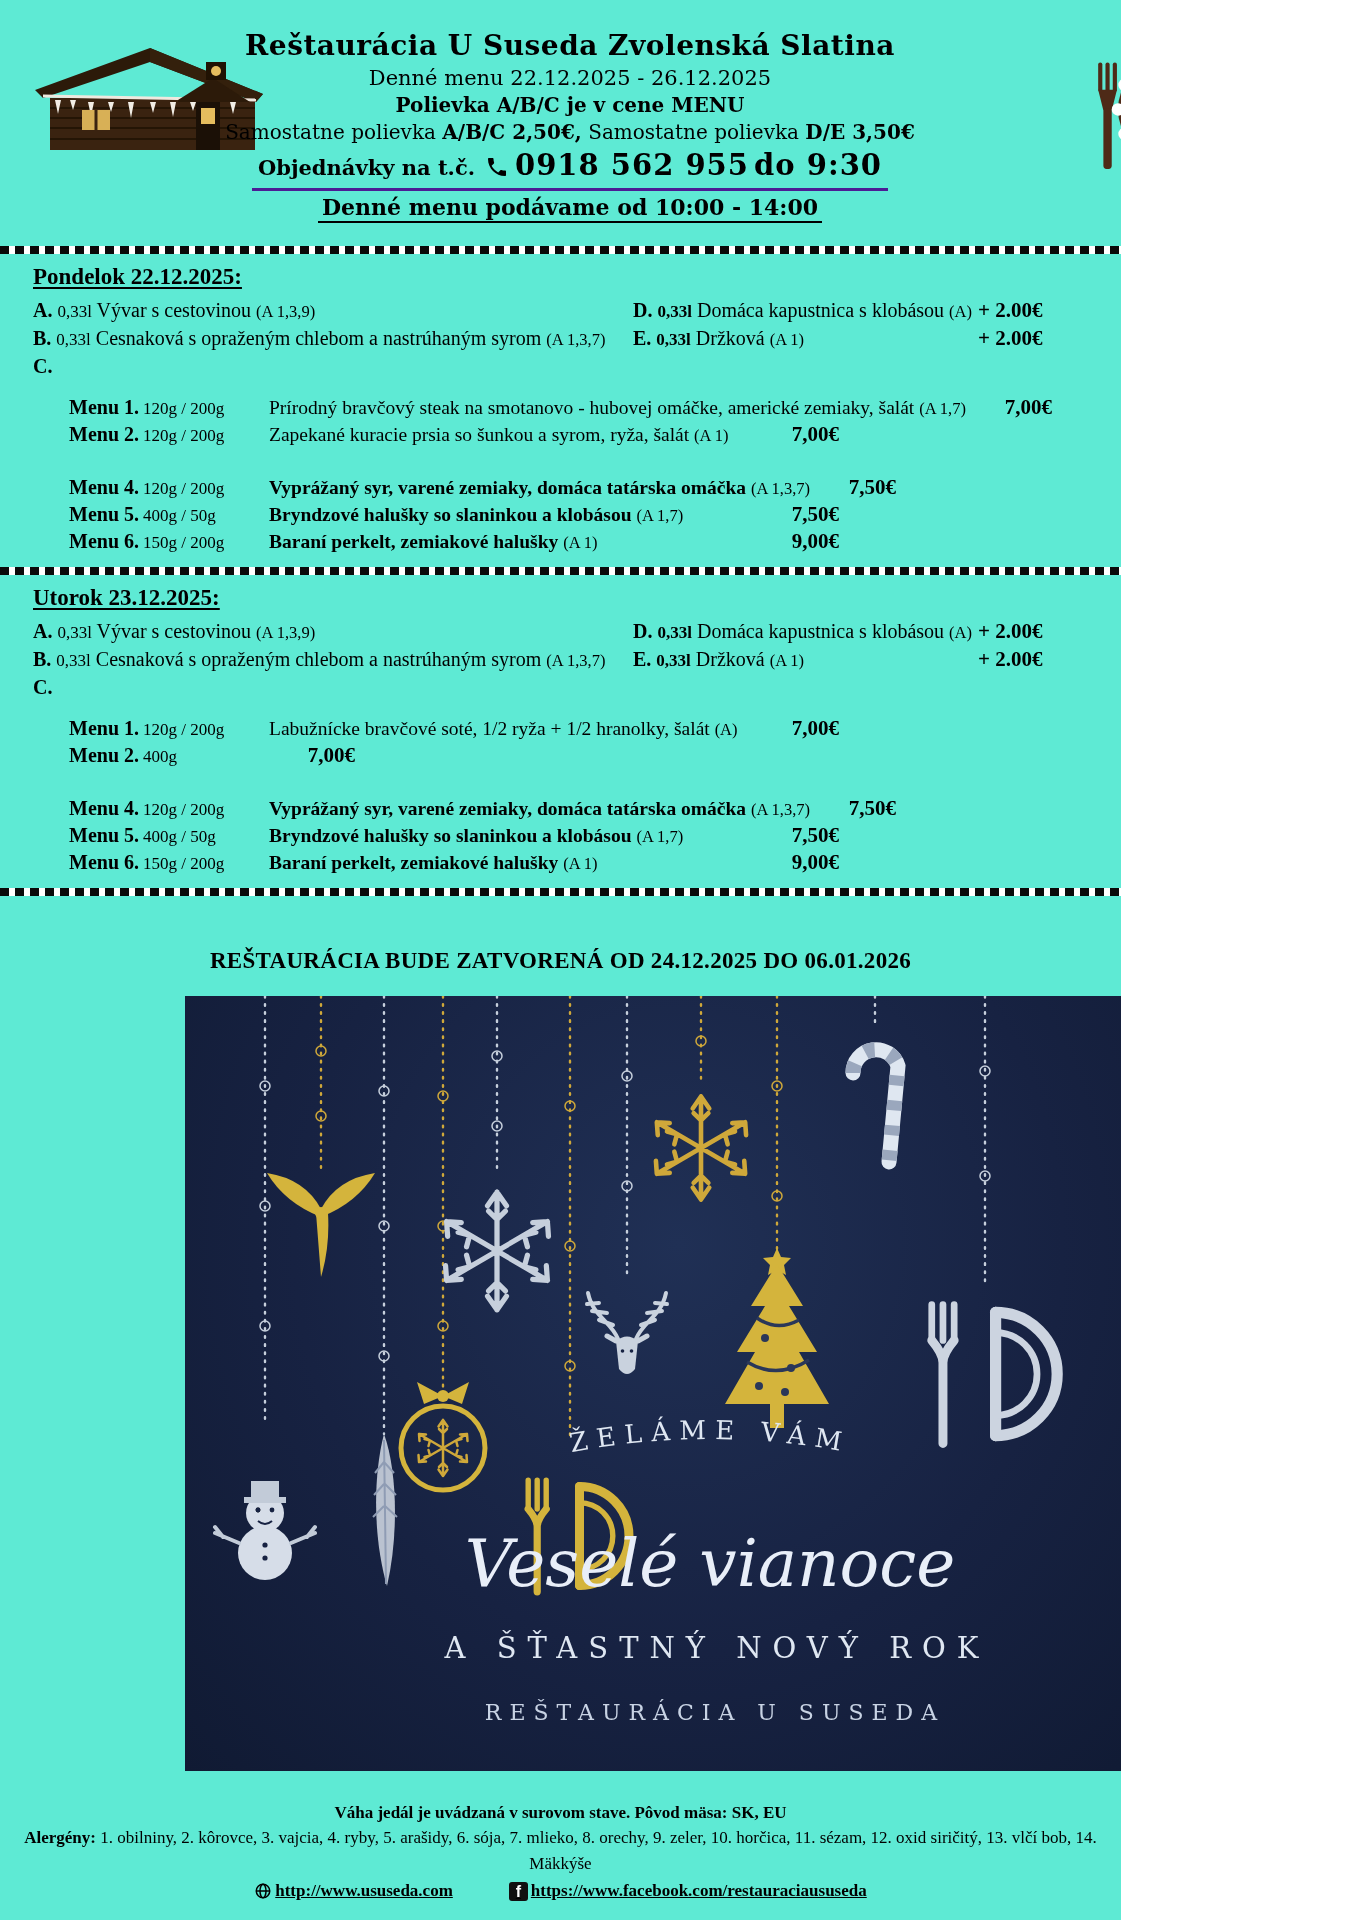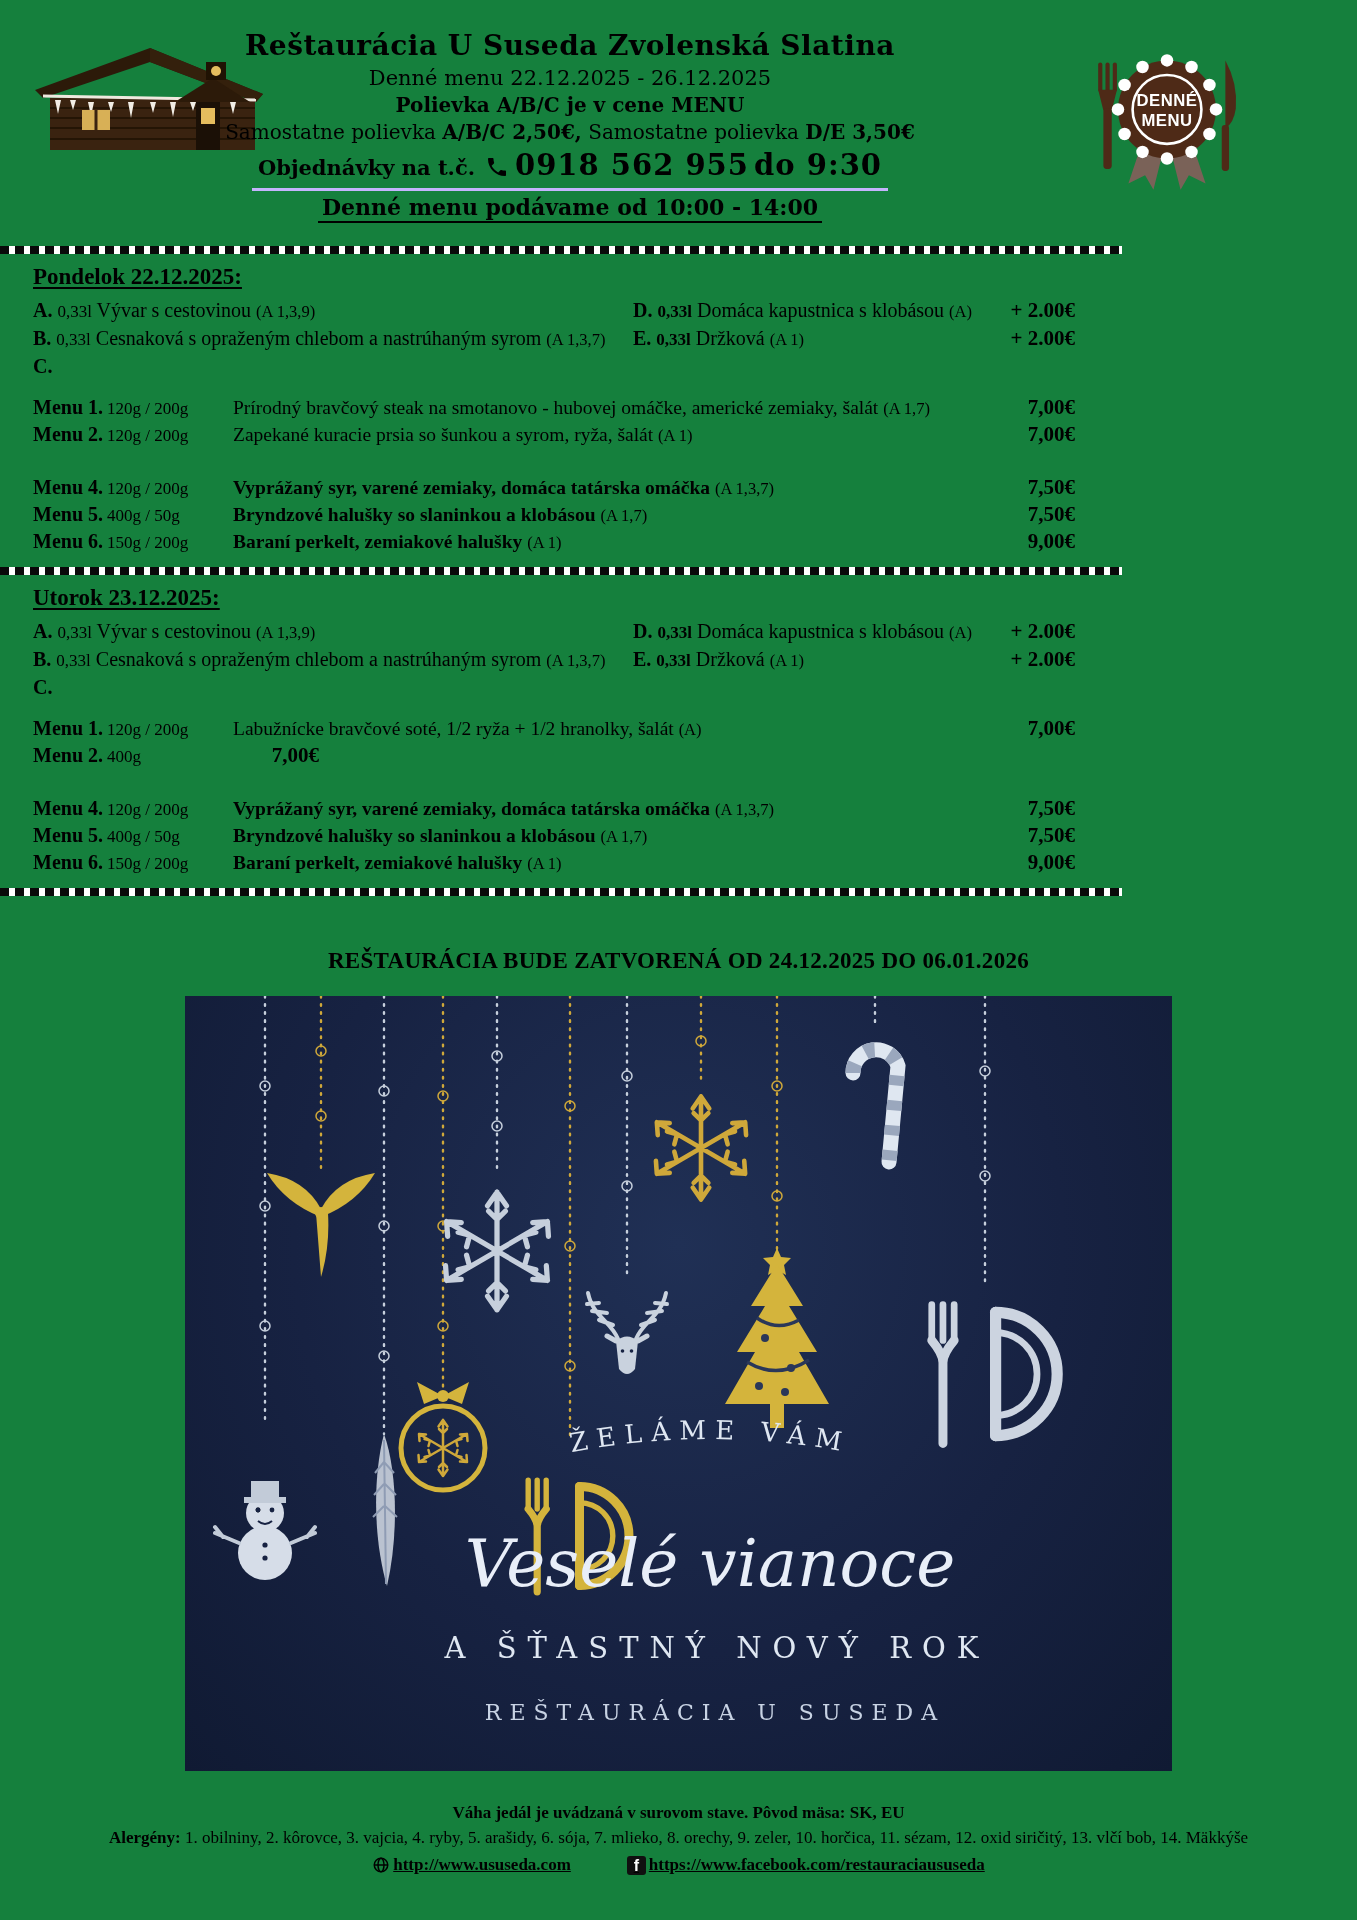--- a/index.html
+++ b/index.html
@@ -1,29 +1,29 @@
 <!DOCTYPE html>
 <html><head>
 <meta charset="utf-8">
 <style>
   html,body{margin:0;padding:0;background:#fff;}
-  .page{position:relative;width:1357px;height:1920px;background:#15803d;color:#000;
+  .page{position:relative;width:1121px;height:1920px;background:#5eead4;color:#000;
         font-family:"Liberation Serif",serif;overflow:hidden;}
 
   
   .hdr{position:relative;height:246px;}
   .cabin{position:absolute;left:30px;top:38px;width:235px;height:122px;}
   .badge{position:absolute;left:1088px;top:50px;width:158px;height:146px;}
   .hc{position:absolute;left:190px;top:28px;width:760px;text-align:center;
       font-family:"DejaVu Serif",serif;}
   .h-title{font-size:28px;font-weight:bold;letter-spacing:.5px;line-height:36px;}
   .h-date{font-size:21px;line-height:28px;}
   .h-soup{font-size:20px;font-weight:bold;line-height:27px;}
   .h-standalone{font-size:20px;line-height:27px;}
-  .h-orders{display:inline-block;border-bottom:3px solid #c4b5fd;padding:2px 6px 1px;line-height:34px;}
+  .h-orders{display:inline-block;border-bottom:3px solid #4c1d95;padding:2px 6px 1px;line-height:34px;}
   .h-orders .ol{font-size:21px;font-weight:bold;}
   .h-orders .ph{font-size:29px;font-weight:bold;letter-spacing:1px;}
   .phicon{width:24px;height:24px;vertical-align:-4px;margin:0 6px 0 10px;}
   .h-serving{margin-top:3px;}
   .h-serving span{display:inline-block;border-bottom:2.5px solid #000;font-size:22px;
       font-weight:bold;padding:0 4px 1px;}
 
   
   .dotted{height:8px;width:1122px;
       background:repeating-linear-gradient(to right,#0a0a0a 0 9px,#fff 9px 15px);}
@@ -36,21 +36,21 @@
   .soups-l{width:600px;flex:none;}
   .soups-r{flex:1;}
   .line{height:28px;line-height:28px;font-size:20px;white-space:nowrap;}
   .line .b{font-weight:bold;}
   .line .vol{font-size:17px;}
   .line .volb{font-size:17px;font-weight:bold;}
   .alg{font-size:16.5px;text-align:center;}
   .sline{display:flex;}
   .sline .txt{flex:1;}
   .sprice{flex:none;margin-left:6px;font-weight:bold;font-size:21px;}
-  .menus{margin-top:14px;}
+  .menus{margin-top:14px;margin-left:36px;}
   .mrow{display:flex;height:27px;line-height:27px;}
   .mrow.gap{margin-top:26px;}
   .mlab{width:200px;flex:none;white-space:nowrap;}
   .mlab .b{font-weight:bold;font-size:20px;}
   .mlab .wt{font-size:17px;}
   .mname{flex:1;white-space:nowrap;font-size:19.5px;}
   .mrow.strong .mname .nm{font-weight:bold;}
   .mprice{flex:none;margin-left:8px;min-width:78px;text-align:right;font-weight:bold;font-size:21px;}
 
   

